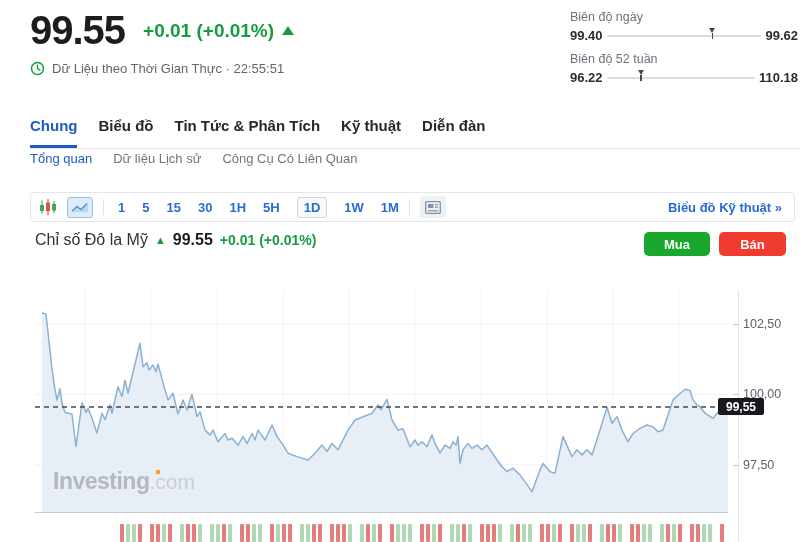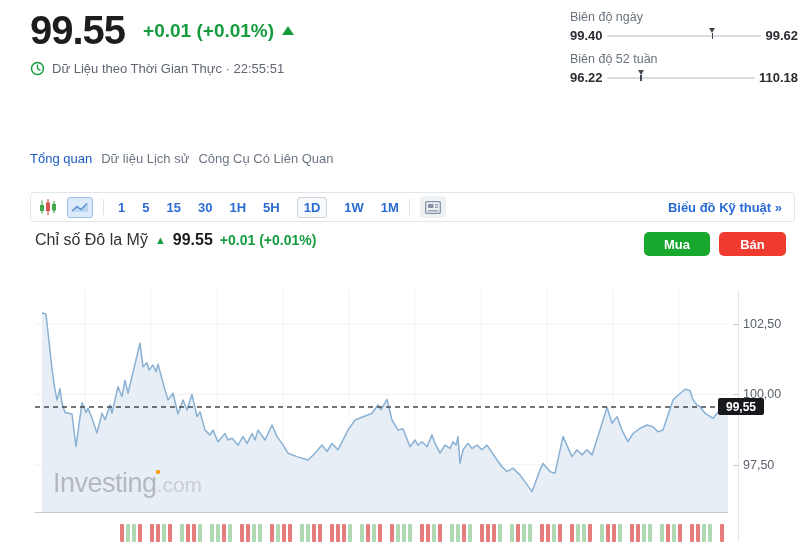--- a/index.html
+++ b/index.html
@@ -22,21 +22,21 @@
   .range-val { font-size:13px; font-weight:700; color:#2a2d31; }
   .track { flex:1; position:relative; height:2px; background:#d9dde2; border-radius:1px; }
   .marker { position:absolute; top:-7px; width:9px; display:flex; flex-direction:column; align-items:center; }
   .marker .tri { width:0; height:0; border-left:3.5px solid transparent; border-right:3.5px solid transparent; border-top:5px solid #40474f; }
   .marker .stem { width:1.5px; height:6px; background:#40474f; }
 
   
   .tabs { position:absolute; left:30px; top:113px; width:770px; display:flex; gap:21px; border-bottom:1px solid #e4e6e9; }
   .tab { font-size:15px; font-weight:700; color:#25282c; padding:4px 0 11px 0; cursor:pointer; border-bottom:3px solid transparent; }
   .tab.active { color:#1d5dc2; border-bottom-color:#1d5dc2; }
-  .subtabs { position:absolute; left:30px; top:151px; display:flex; gap:9px; }
+  .subtabs { position:absolute; left:30px; top:151px; display:flex; gap:21px; }
   .subtab { font-size:13px; color:#6c7683; cursor:pointer; }
   .subtab.active { color:#1d5dc2; }
 
   
   .toolbar { position:absolute; left:30px; top:192px; width:765px; height:30px;
              border:1px solid #e3e6e9; border-radius:4px; display:flex; align-items:center;
              padding:0 12px 0 8px; gap:10px; background:#fff; }
   .tb-sep { width:1px; height:16px; background:#e1e4e7; }
   .tf-list { display:flex; align-items:center; gap:17px; margin-left:4px; }
   .tf { font-size:13px; font-weight:700; color:#2a6cd4; cursor:pointer; }
@@ -65,21 +65,21 @@
   .ai-badge { width:19px; height:15px; background:#2a3bb3; border-radius:3px; color:#fff; font-size:9px;
               font-weight:700; display:flex; align-items:center; justify-content:center; }
   .ai-label { font-size:13px; font-weight:700; color:#1b3e8f; }
   .info-ic { width:16px; height:16px; border:1.5px solid #a7aeb6; border-radius:50%; color:#a7aeb6;
              font-size:10px; font-weight:700; display:flex; align-items:center; justify-content:center; cursor:pointer; }
 
   
   .plot { position:absolute; left:35px; top:290px; width:693px; height:223px; }
   .plot svg { display:block; }
   .watermark { position:absolute; left:18px; top:178px; display:flex; align-items:baseline; pointer-events:none; }
-  .wm-main { font-size:27px; font-weight:400; color:#b5b9bd; letter-spacing:-0.5px; }
+  .wm-main { font-size:23px; font-weight:700; color:#b5b9bd; letter-spacing:-0.5px; }
   .wm-suffix { font-size:21px; color:#cbced1; }
   .wm-dot { position:absolute; left:103px; top:2px; width:4px; height:4px; background:#f7a21b; border-radius:1px; }
   .y-axis-line { position:absolute; left:738px; top:290px; width:1px; height:252px; background:#e2e5e8; }
   .y-labels { position:absolute; left:743px; top:290px; width:55px; height:223px; }
   .y-lab { position:absolute; font-size:12.5px; color:#59626d; }
   .y-tick { position:absolute; left:-10px; width:6px; height:1px; background:#c9cdd1; }
   .price-tag { position:absolute; left:718px; width:46px; height:17px; background:#17191c; border-radius:2px;
                color:#fff; font-size:12px; font-weight:700; display:flex; align-items:center; justify-content:center; }
   .vol-strip { position:absolute; left:120px; top:524px; width:606px; height:18px; overflow:hidden; }
   .vol-bar { position:absolute; top:0; width:4px; height:18px; border-radius:1px; }
@@ -126,20 +126,27 @@
          <span class="marker" style="left:calc(23% - 4px)">
            <span class="tri"></span>
               <span class="stem"></span>
          </span>
        </span>
        <span class="range-val">110.18</span>
      </div>
       </div>
     </div>
 
+  <div class="tabs">
+      <div class="tab active">Chung</div>
+      <div class="tab">Biểu đồ</div>
+      <div class="tab">Tin Tức &amp; Phân Tích</div>
+      <div class="tab">Kỹ thuật</div>
+      <div class="tab">Diễn đàn</div>
+    </div>
   <div class="subtabs">
       <div class="subtab active">Tổng quan</div>
       <div class="subtab">Dữ liệu Lịch sử</div>
       <div class="subtab">Công Cụ Có Liên Quan</div>
     </div>
 
   <div class="toolbar">
     <svg width="18" height="18" viewBox="0 0 18 18" style="cursor:pointer">
       <line x1="3" y1="2.5" x2="3" y2="15.5" stroke="#44a94e" stroke-width="1.2"></line>
       <rect x="1" y="7" width="4" height="6" fill="#44a94e"></rect>

